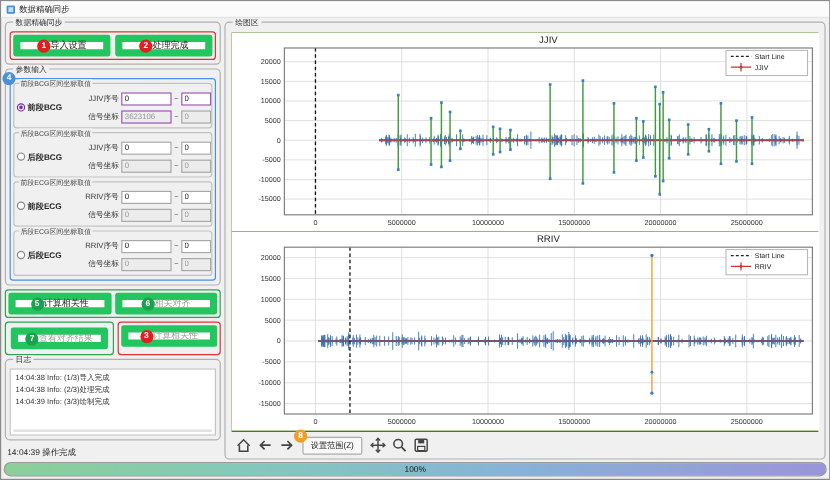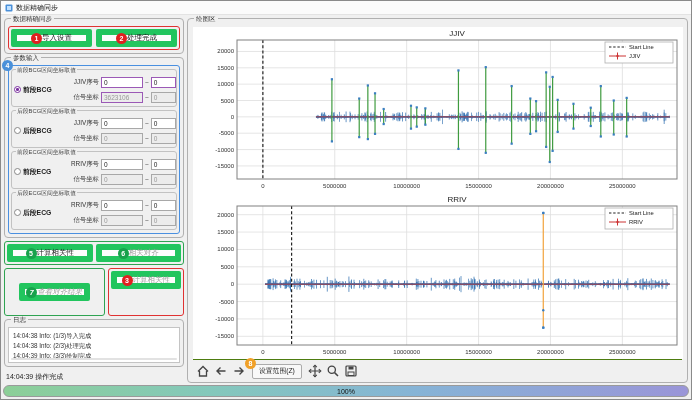--- a/index.html
+++ b/index.html
@@ -221,21 +221,21 @@
             <span>计算相关性</span>
           </div>
           <div class="btn dim">
             <span class="badge green">6</span>
             <span>相关对齐</span>
           </div>
         </div>
       </div>
 
       <div class="arow">
-        <div class="annot green half" style="padding:14px;display:flex;font-style:italic;">
+        <div class="annot green half" style="padding:4px;display:flex;">
           <div class="btn dim">
             <span class="badge green">7</span>
             <span>查看对齐结果</span>
           </div>
         </div>
         <div class="annot red half" style="padding:2px;display:flex;">
           <div class="btn dim">
             <span class="badge red">3</span>
             <span>计算相关性</span>
           </div>

